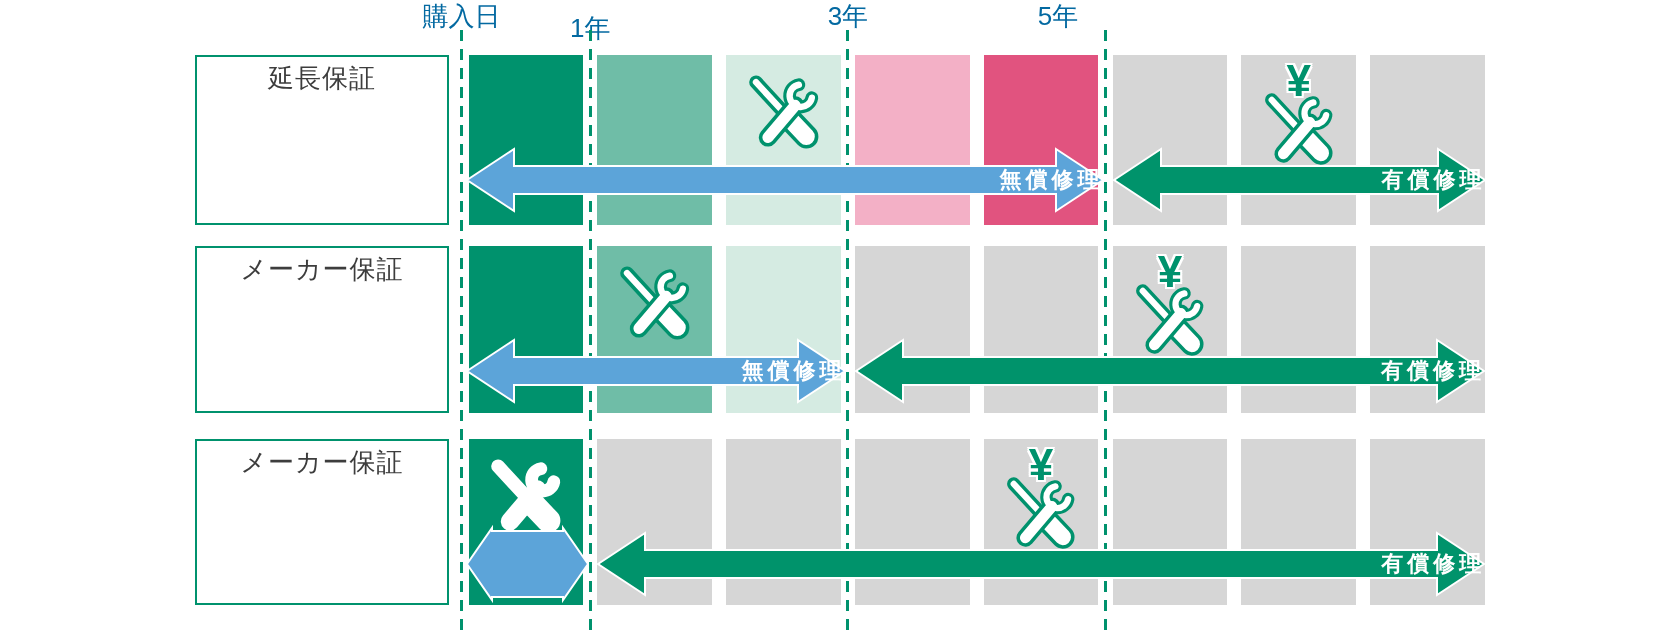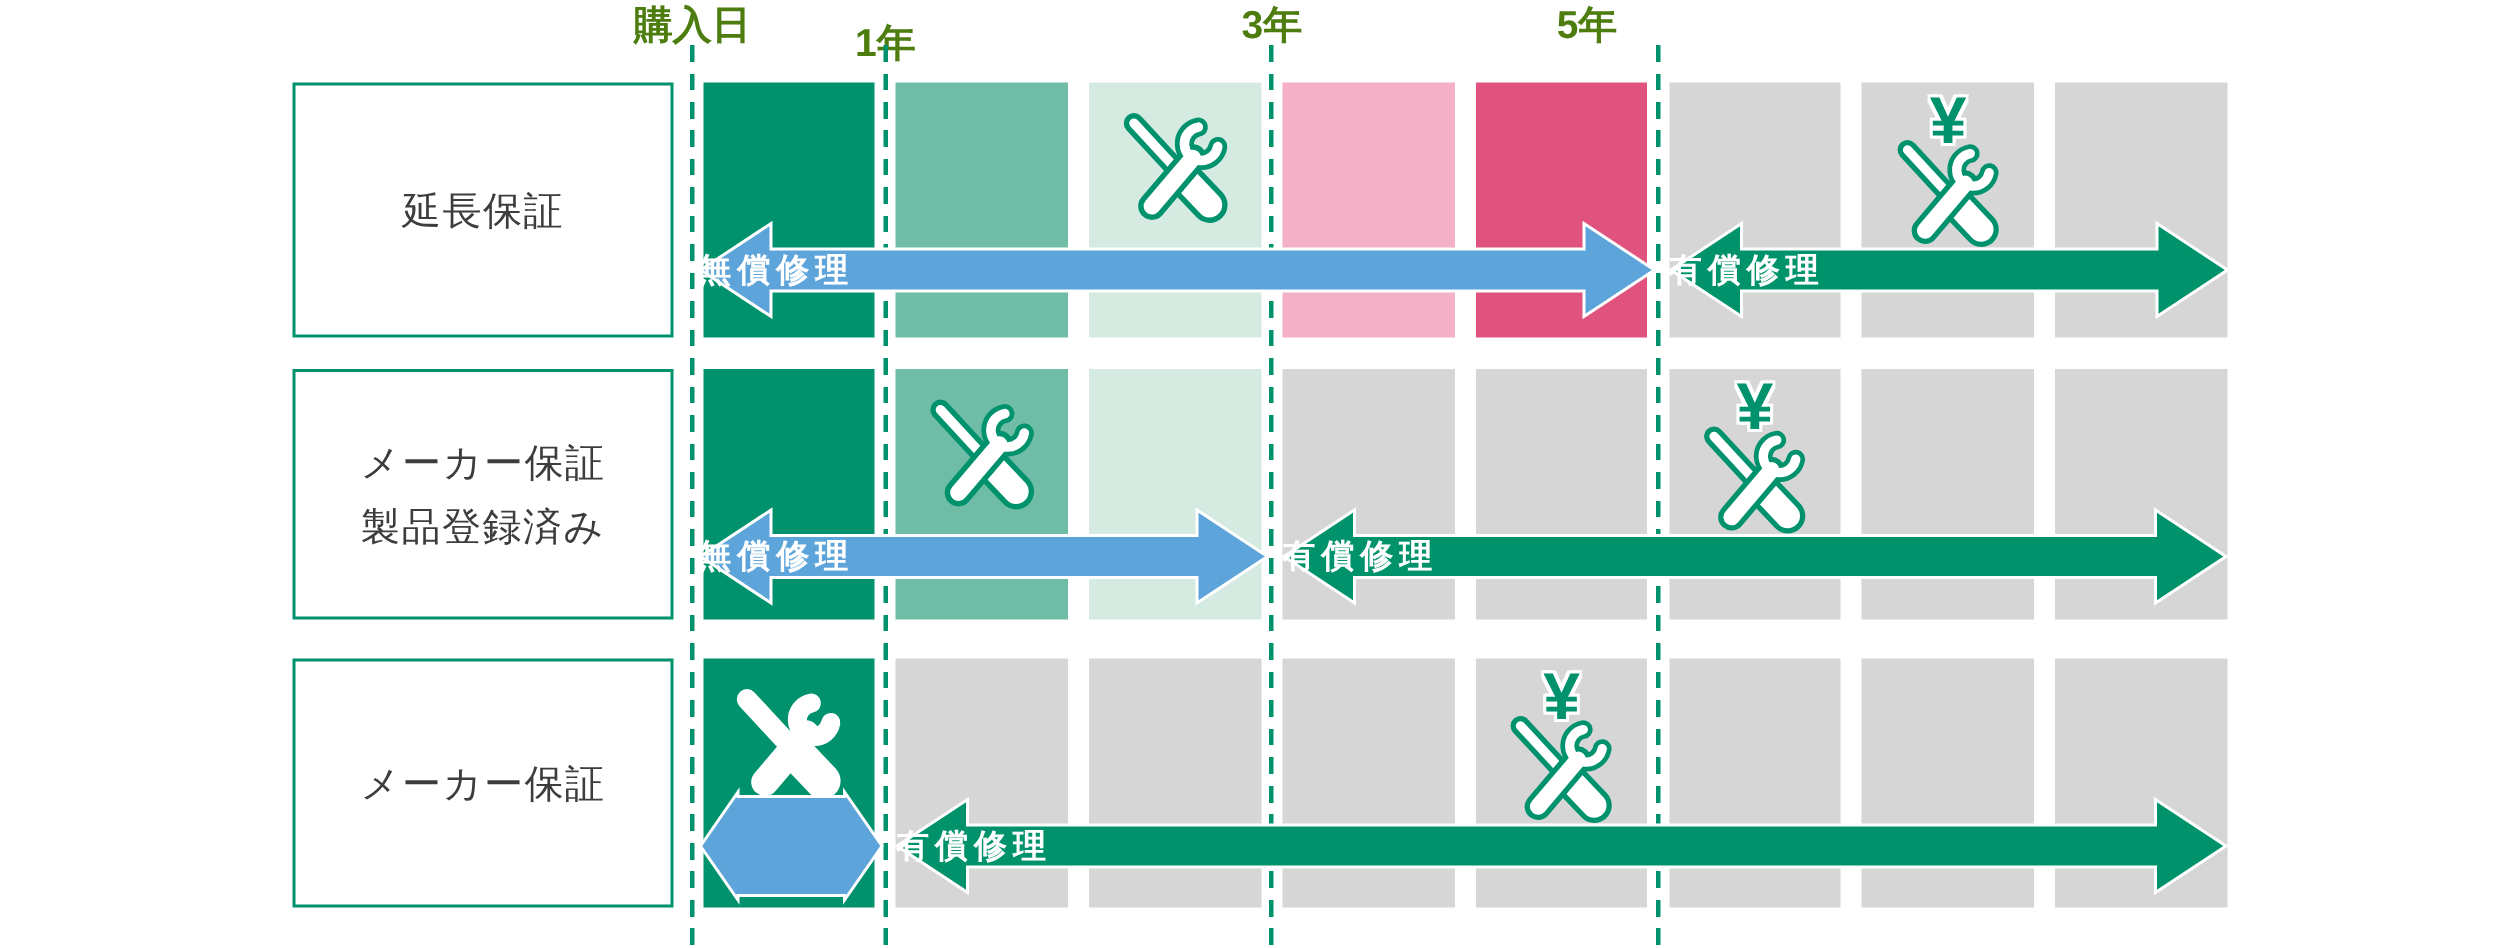--- a/index.html
+++ b/index.html
@@ -2,36 +2,36 @@
 <html><head>
 <meta charset="utf-8">
 <style>
   html,body{margin:0;padding:0;background:#ffffff;}
   #stage{
     position:relative;width:1680px;height:632px;background:#ffffff;overflow:hidden;
     font-family:"Liberation Sans","DejaVu Sans",sans-serif;
   }
   .axis-label{
     position:absolute;top:0;height:32px;transform:translateX(-50%);
-    font-size:26px;font-weight:700;color:#4d7c0f;white-space:nowrap;line-height:32px;
+    font-size:26px;font-weight:400;color:#0369a1;white-space:nowrap;line-height:32px;
   }
   .dashline{
     position:absolute;top:30px;height:600px;width:3px;
     background:repeating-linear-gradient(180deg,#00926d 0 11px,transparent 11px 19px);
   }
   .label-box{
     position:absolute;left:195px;width:254px;border:2px solid #00926d;background:#ffffff;
-    display:flex;flex-direction:column;align-items:center;justify-content:center;
+    display:flex;flex-direction:column;align-items:center;
     box-sizing:border-box;
   }
   .label-box span{font-size:26px;color:#3d3d3d;line-height:1.65;letter-spacing:1px;white-space:nowrap;}
   .block{position:absolute;}
   .arrow-svg{position:absolute;overflow:visible;}
   .arrow-label-wrap{
-    position:absolute;display:flex;align-items:flex-start;justify-content:center;
+    position:absolute;display:flex;align-items:flex-end;justify-content:center;
     flex-direction:column;pointer-events:none;
   }
   .arrow-label{
     color:#ffffff;font-size:22px;font-weight:700;letter-spacing:4px;white-space:nowrap;line-height:1.15;
   }
   .arrow-label.small{font-size:20px;letter-spacing:2px;}
   .icon-wrap{position:absolute;transform:translateX(-50%);}
   .yen{
     position:absolute;left:50%;transform:translateX(-50%);top:-6px;
     font-size:44px;font-weight:700;color:#00926d;line-height:1;
@@ -53,21 +53,20 @@
     <div class="block" style="left: 468.5px; width: 114.8px; top: 55px; height: 170px; background: rgb(0, 146, 109);"></div>
     <div class="block" style="left: 597.3px; width: 114.8px; top: 55px; height: 170px; background: rgb(111, 189, 167);"></div>
     <div class="block" style="left: 726.1px; width: 114.8px; top: 55px; height: 170px; background: rgb(213, 235, 226);"></div>
     <div class="block" style="left: 854.9px; width: 114.8px; top: 55px; height: 170px; background: rgb(243, 176, 198);"></div>
     <div class="block" style="left: 983.7px; width: 114.8px; top: 55px; height: 170px; background: rgb(225, 83, 127);"></div>
     <div class="block" style="left: 1112.5px; width: 114.8px; top: 55px; height: 170px; background: rgb(214, 214, 214);"></div>
     <div class="block" style="left: 1241.3px; width: 114.8px; top: 55px; height: 170px; background: rgb(214, 214, 214);"></div>
     <div class="block" style="left: 1370.1px; width: 114.8px; top: 55px; height: 170px; background: rgb(214, 214, 214);"></div>
     <div class="label-box" style="top: 246px; height: 167px;">
       <span>メーカー保証</span>
-      <span>製品登録済み</span>
     </div>
     <div class="block" style="left: 468.5px; width: 114.8px; top: 246px; height: 167px; background: rgb(0, 146, 109);"></div>
     <div class="block" style="left: 597.3px; width: 114.8px; top: 246px; height: 167px; background: rgb(111, 189, 167);"></div>
     <div class="block" style="left: 726.1px; width: 114.8px; top: 246px; height: 167px; background: rgb(213, 235, 226);"></div>
     <div class="block" style="left: 854.9px; width: 114.8px; top: 246px; height: 167px; background: rgb(214, 214, 214);"></div>
     <div class="block" style="left: 983.7px; width: 114.8px; top: 246px; height: 167px; background: rgb(214, 214, 214);"></div>
     <div class="block" style="left: 1112.5px; width: 114.8px; top: 246px; height: 167px; background: rgb(214, 214, 214);"></div>
     <div class="block" style="left: 1241.3px; width: 114.8px; top: 246px; height: 167px; background: rgb(214, 214, 214);"></div>
     <div class="block" style="left: 1370.1px; width: 114.8px; top: 246px; height: 167px; background: rgb(214, 214, 214);"></div>
     <div class="label-box" style="top: 439px; height: 166px;">

